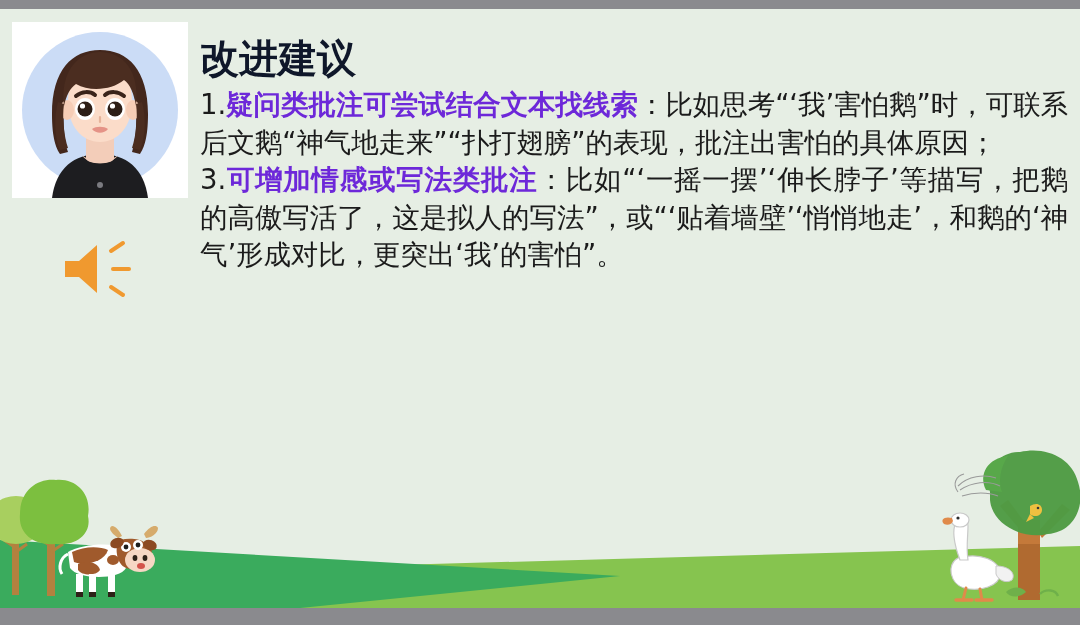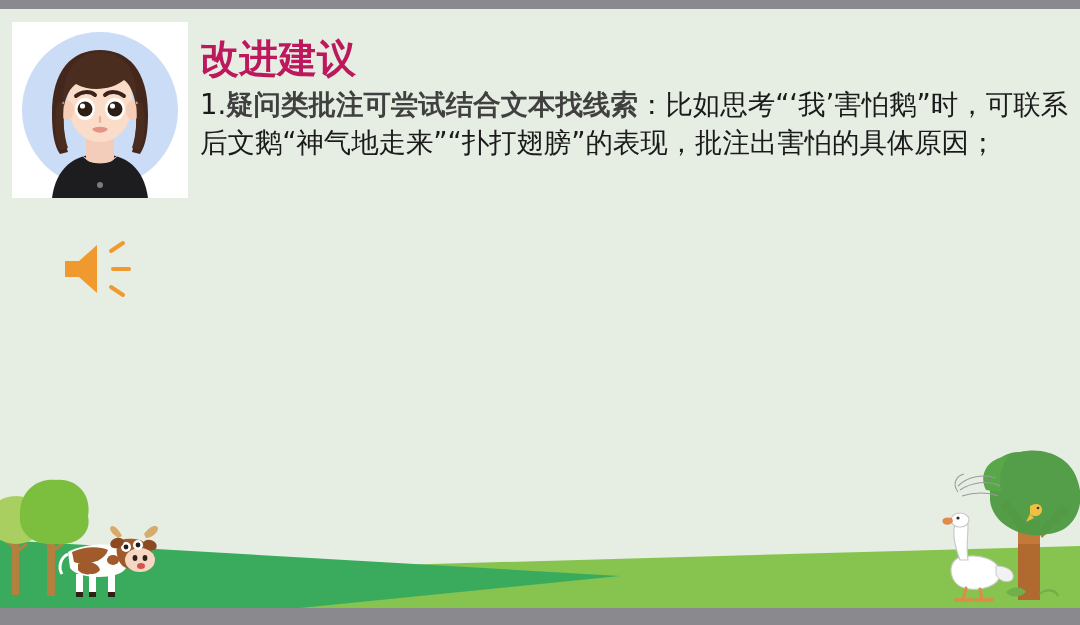--- a/index.html
+++ b/index.html
@@ -40,34 +40,34 @@
     display:flex; align-items:center; justify-content:center;
   }
 
   
   .content {
     position:absolute; left:200px; top:34px; width:868px;
   }
   .title {
     font-family:"DejaVu Sans","Liberation Sans",sans-serif;
     font-weight:bold; font-size:39px; line-height:50px;
-    color:#be185d; letter-spacing:0px;
+    color:#0f172a; letter-spacing:0px;
   }
   .body-text {
     font-family:"DejaVu Sans","Liberation Sans",sans-serif;
     font-size:27.5px;
     line-height:37.5px;
     color:#1b1b1b;
     text-align:justify;
     text-justify:inter-character;
     letter-spacing:-0.1px;
     margin-top:2px;
   }
   .body-text p { margin:0; text-indent:0; }
-  .hl { color:#404040; font-weight:bold; }
+  .hl { color:#6d28d9; font-weight:bold; }
   .num { color:#1b1b1b; }
 </style>
 </head>
 <body>
 
 <div id="slide">
 
   <div class="bar-top"></div>
 
   <div class="left-col">
@@ -120,20 +120,21 @@
         <path d="M50 48 L62 56" stroke="#f0992f" stroke-width="4" stroke-linecap="round"></path>
       </svg>
     </div>
   </div>
 
   <div class="content">
     <div class="title">改进建议</div>
 
     <div class="body-text">
       <p><span class="num">1.</span><span class="hl">疑问类批注可尝试结合文本找线索</span><span>：比如思考“‘我’害怕鹅”时，可联系后文鹅“神气地走来”“扑打翅膀”的表现，批注出害怕的具体原因；</span></p>
+      <p><span class="num">3.</span><span class="hl">可增加情感或写法类批注</span><span>：比如“‘一摇一摆’‘伸长脖子’等描写，把鹅的高傲写活了，这是拟人的写法”，或“‘贴着墙壁’‘悄悄地走’，和鹅的‘神气’形成对比，更突出‘我’的害怕”。</span></p>
     </div>
   </div>
 
   <div class="scenery">
     <svg viewBox="0 0 1080 160" xmlns="http://www.w3.org/2000/svg">
       <rect x="0" y="0" width="1080" height="160" fill="#e6eee4"></rect>
 
       <path d="M0 160 L0 128 L1080 98 L1080 160 Z" fill="#86c44f"></path>
 
       <path d="M0 160 L0 92 L620 128 L300 160 Z" fill="#3aab5d"></path>

